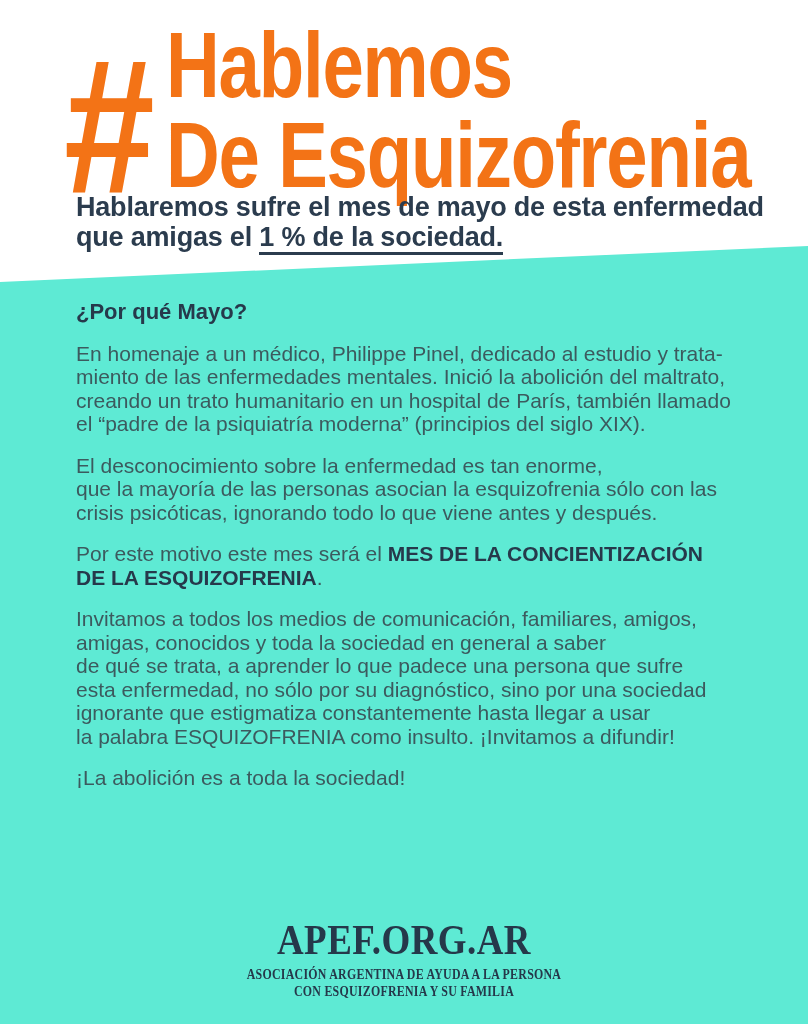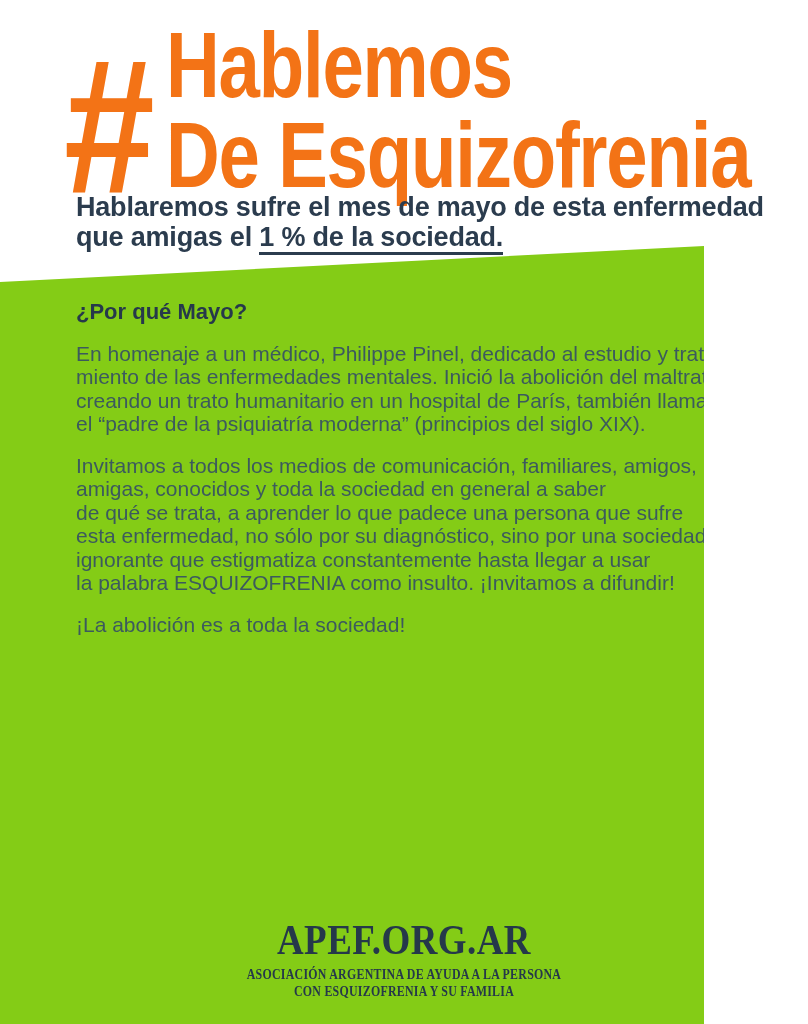--- a/index.html
+++ b/index.html
@@ -50,23 +50,23 @@
   .subtitle .u {
     display: inline-block;
     border-bottom: 3px solid #2B3C4E;
     margin-bottom: -7px;
   }
   
   .teal {
     position: absolute;
     left: 0;
     top: 246px;
-    width: 704px;
+    width: 808px;
     height: 778px;
-    background: #84cc16;
+    background: #5eead4;
     clip-path: polygon(0 36px, 100% 0, 100% 100%, 0 100%);
   }
   .content {
     padding: 54px 36px 0 76px;
     color: #3C5A5E;
     font-size: 21px;
     line-height: 23.5px;
   }
   .content h2 {
     margin: 0 0 18px 0;
@@ -125,21 +125,26 @@
 
       <h2>¿Por qué Mayo?</h2>
 
       <p class="para">En homenaje a un médico, Philippe Pinel, dedicado al estudio y trata-
 miento de las enfermedades mentales. Inició la abolición del maltrato,
 creando un trato humanitario en un hospital de París, también llamado
 el “padre de la psiquiatría moderna” (principios del siglo XIX).</p>
 
 
 
+      <p class="para">El desconocimiento sobre la enfermedad es tan enorme,
+que la mayoría de las personas asocian la esquizofrenia sólo con las
+crisis psicóticas, ignorando todo lo que viene antes y después.</p>
 
+      <p class="para"><span>Por este motivo este mes será el </span><strong>MES DE LA CONCIENTIZACIÓN
+DE LA ESQUIZOFRENIA</strong><span>.</span></p>
 
       <p class="para">Invitamos a todos los medios de comunicación, familiares, amigos,
 amigas, conocidos y toda la sociedad en general a saber
 de qué se trata, a aprender lo que padece una persona que sufre
 esta enfermedad, no sólo por su diagnóstico, sino por una sociedad
 ignorante que estigmatiza constantemente hasta llegar a usar
 la palabra ESQUIZOFRENIA como insulto. ¡Invitamos a difundir!</p>
 
       <p class="para">¡La abolición es a toda la sociedad!</p>
 

